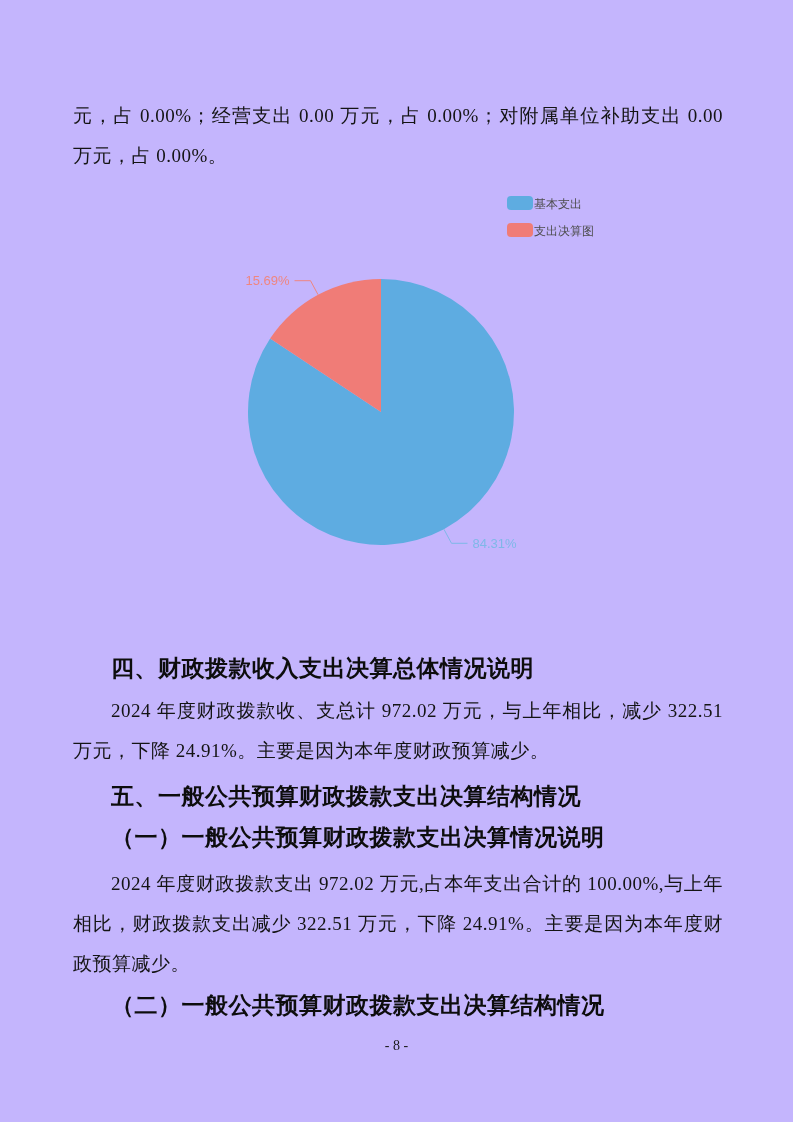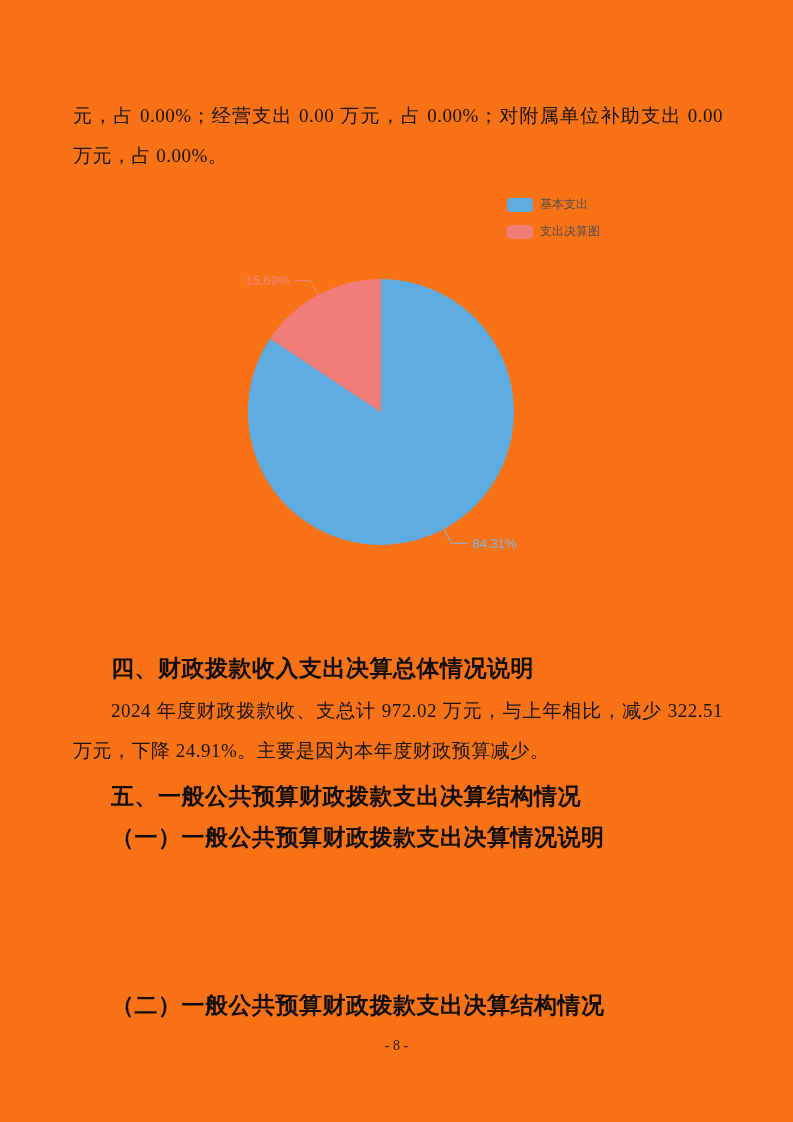--- a/index.html
+++ b/index.html
@@ -1,20 +1,20 @@
 <!DOCTYPE html>
 <html><head>
 <meta charset="utf-8">
 <style>
   html, body { margin: 0; padding: 0; background: #ffffff; }
   .page {
     position: relative;
     width: 793px;
     height: 1122px;
-    background: #f97316;
+    background: #c4b5fd;
     overflow: hidden;
     font-family: "Liberation Serif", "DejaVu Serif", serif;
     color: #141414;
     text-decoration: underline;
   }
   .body-text {
     position: absolute;
     left: 73px;
     right: 70px;
     font-size: 19px;
@@ -49,21 +49,21 @@
     letter-spacing: 1px;
   }
   .legend {
     position: absolute;
     top: 16px;
     left: 507px;
     display: flex;
     flex-direction: column;
     gap: 10px;
   }
-  .legend-item { display: flex; align-items: center; gap: 7px; cursor: pointer; }
+  .legend-item { display: flex; gap: 1px; cursor: pointer; }
   .legend-swatch { width: 26px; height: 14px; border-radius: 4px; display: inline-block; }
   .legend-label {
     font-family: "Liberation Sans", "DejaVu Sans", sans-serif;
     font-size: 12px;
     color: #4d4d4d;
   }
   .pie-svg { position: absolute; top: 0; left: 0; }
   .pie-label {
     font-family: "Liberation Sans", "DejaVu Sans", sans-serif;
     font-size: 13px;
@@ -108,18 +108,19 @@
   </div>
 
   <div class="heading" style="top:648px;">四、财政拨款收入支出决算总体情况说明</div>
 
   <div class="body-text indent2" style="top:691px;">2024 年度财政拨款收、支总计 972.02 万元，与上年相比，减少 322.51 万元，下降 24.91%。主要是因为本年度财政预算减少。</div>
 
   <div class="heading" style="top:776px;">五、一般公共预算财政拨款支出决算结构情况</div>
 
   <div class="heading" style="top:817px;">（一）一般公共预算财政拨款支出决算情况说明</div>
 
+  <div class="body-text indent2" style="top:864px;">2024 年度财政拨款支出 972.02 万元,占本年支出合计的 100.00%,与上年相比，财政拨款支出减少 322.51 万元，下降 24.91%。主要是因为本年度财政预算减少。</div>
 
   <div class="heading" style="top:985px;">（二）一般公共预算财政拨款支出决算结构情况</div>
 
   <div class="page-number">- 8 -</div>
 
 </div>
 
 </body></html>

